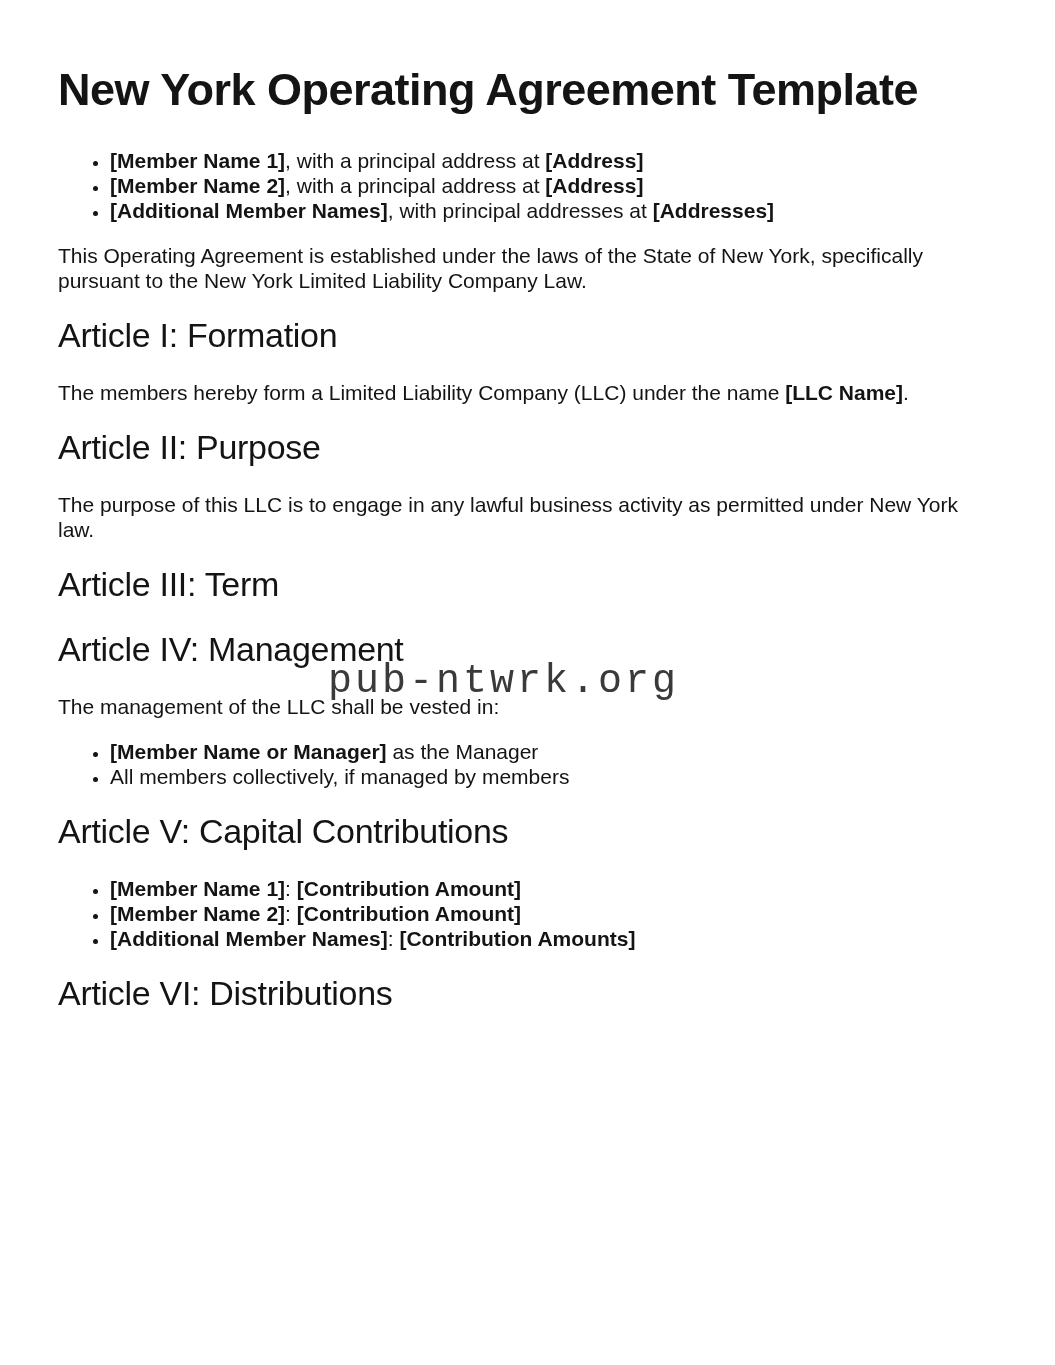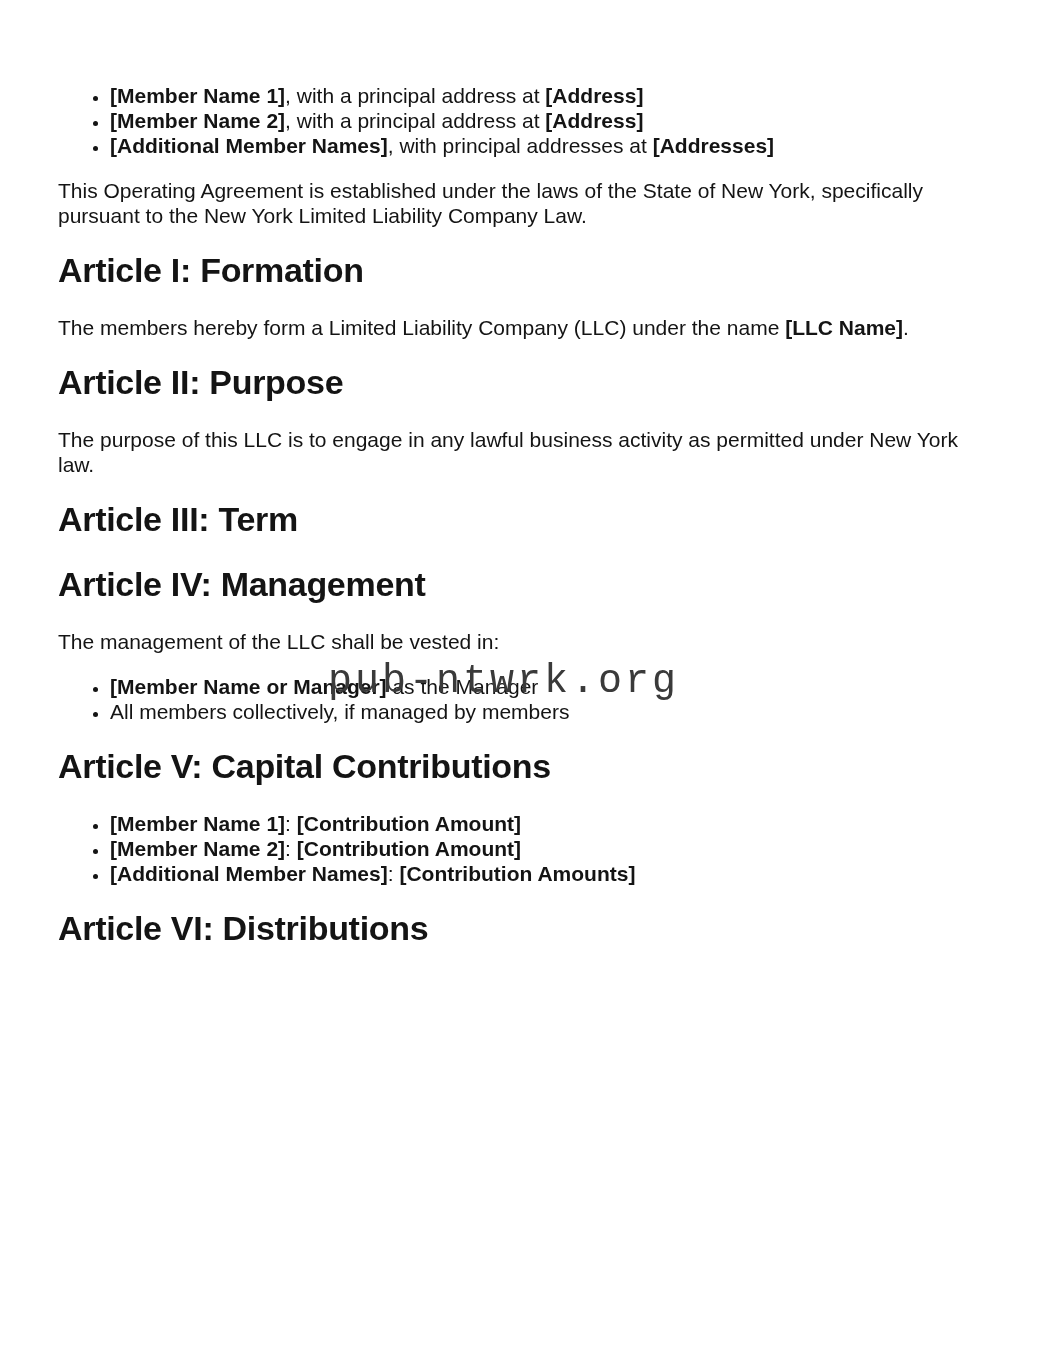--- a/index.html
+++ b/index.html
@@ -25,21 +25,21 @@
   h1.doc-title {
     font-size: 45px;
     line-height: 52px;
     font-weight: 700;
     margin: 0 0 32px 0;
     letter-spacing: -0.5px;
   }
   h2.section-heading {
     font-size: 34px;
     line-height: 40px;
-    font-weight: 700;
+    font-weight: 400;
     margin: 22px 0 25px 0;
     letter-spacing: -0.3px;
   }
   p.paragraph {
     margin: 20px 0;
   }
   ul.bullet-list {
     margin: 19px 0;
     padding-left: 52px;
   }
@@ -62,20 +62,21 @@
     letter-spacing: 3px;
     font-weight: 400;
     pointer-events: none;
     white-space: nowrap;
   }
 </style>
 </head>
 <body style="background: rgb(255, 255, 255); color: rgb(20, 20, 20);">
 
 <div class="doc">
+  <h1 class="doc-title">New York Operating Agreement Template</h1>
   <div id="doc-blocks">
       <ul class="bullet-list">
         <li><strong>[Member Name 1]</strong><span>, with a principal address at </span><strong>[Address]</strong></li>
         <li><strong>[Member Name 2]</strong><span>, with a principal address at </span><strong>[Address]</strong></li>
         <li><strong>[Additional Member Names]</strong><span>, with principal addresses at </span><strong>[Addresses]</strong></li>
       </ul>
       <p class="paragraph"><span>This Operating Agreement is established under the laws of the State of New York, specifically pursuant to the New York Limited Liability Company Law.</span></p>
       <h2 class="section-heading">Article I: Formation</h2>
       <p class="paragraph"><span>The members hereby form a Limited Liability Company (LLC) under the name </span><strong>[LLC Name]</strong><span>.</span></p>
       <h2 class="section-heading">Article II: Purpose</h2>

